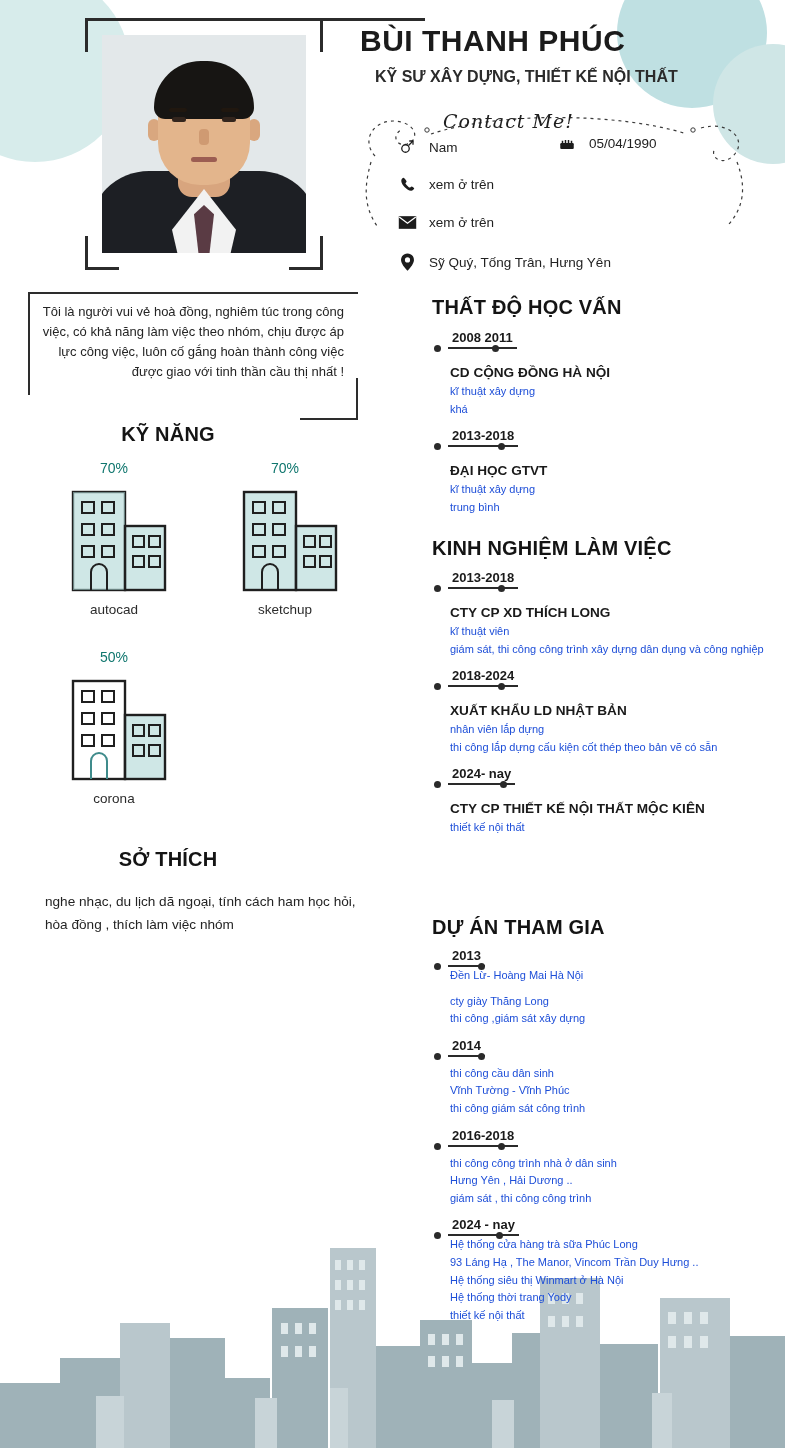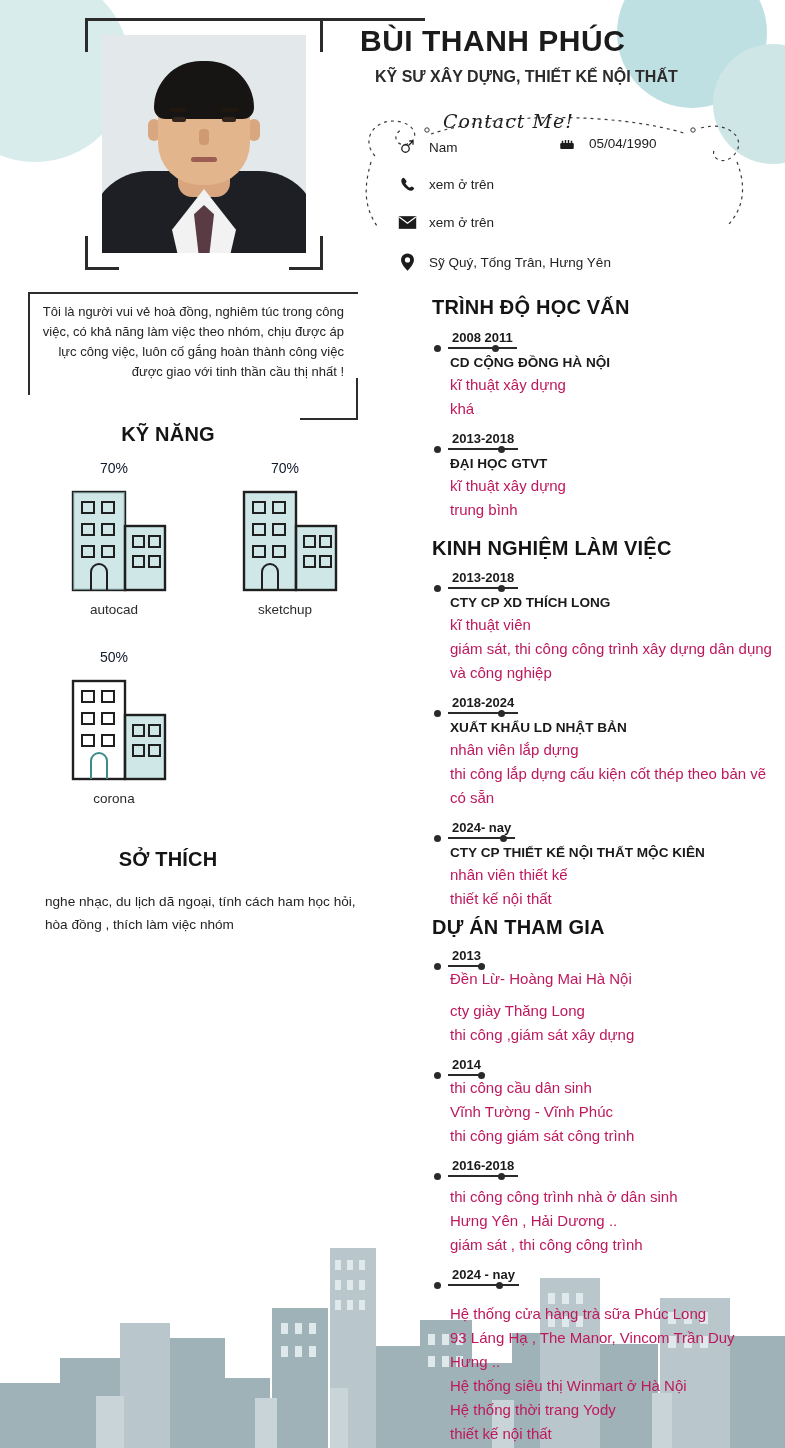--- a/index.html
+++ b/index.html
@@ -170,21 +170,21 @@
     position:absolute; font-size: 20px; font-weight: 800; color:#141414;
     letter-spacing:.2px; z-index:3;
   }
   .sec-head.center { text-align:center; }
 
   
   #skills { position:absolute; left:0; top:455px; width:400px; z-index:3; }
   .skill {
     position:absolute; width:132px; text-align:center;
   }
-  .skill .pct { font-size: 14px; color:#0f172a; margin-bottom: 4px; }
+  .skill .pct { font-size: 14px; color:#0f766e; margin-bottom: 4px; }
   .skill .lbl { font-size: 13.5px; color:#2b2b2b; margin-top: 6px; }
   .bldg { height: 116px; position:relative; margin: 0 auto; width: 118px; }
 
   
   #hobbies-text {
     position:absolute; left: 45px; top: 890px; width: 330px;
     font-size: 13.6px; line-height: 1.72; color:#242424; z-index:3;
   }
 
   
@@ -196,22 +196,22 @@
     border-bottom: 2px solid #2a2a2a;
     display:inline-block;
     margin-left: 2px;
   }
   .tl-dots { position:relative; height:0; }
   .dot {
     position:absolute; width:7px; height:7px; border-radius:50%;
     background:#2a2a2a; top:-4px;
   }
   .dot.left { left:-12px; }
-  .tl-org { font-size: 13.6px; font-weight:700; color:#1a1a1a; margin: 6px 0 3px 4px; }
-  .tl-line { font-size: 15px; color:#be185d; line-height:1.6; margin-left: 4px; }
+  .tl-org { font-size: 13.6px; font-weight:700; color:#1a1a1a; margin: 16px 0 3px 4px; }
+  .tl-line { font-size: 11px; color:#1d4ed8; line-height:1.6; margin-left: 4px; }
 
   
   #skyline { position:absolute; left:0; bottom:0; width:785px; height:300px; z-index:1; }
 </style>
 </head>
 <body>
 
 <div class="circle" id="circle-top-left"></div>
 <div class="circle" id="circle-top-right"></div>
 <div class="circle" id="circle-top-right-2"></div>
@@ -455,21 +455,21 @@
         </g>
       </svg>
     </div>
     <div class="lbl">corona</div>
   </div>
 </div>
 
 <div class="sec-head center" style="left:48px; top:848px; width:240px;">SỞ THÍCH</div>
 <div id="hobbies-text">nghe nhạc, du lịch dã ngoại, tính cách ham học hỏi, hòa đồng , thích làm việc nhóm</div>
 
-<div class="sec-head" style="left:432px; top:296px;">TRÌNH ĐỘ HỌC VẤN</div>
+<div class="sec-head" style="left:432px; top:296px;">THẤT ĐỘ HỌC VẤN</div>
 <div class="tl" style="top:328px;">
   <div class="tl-item">
     <div class="tl-year">2008 2011</div>
     <div class="tl-dots">
         <span class="dot left"></span>
         <span class="dot" style="left:46px;"></span>
       </div>
     <div class="tl-org">CD CỘNG ĐỒNG HÀ NỘI</div>
     <div class="tl-line">kĩ thuật xây dựng</div>
     <div class="tl-line">khá</div>
@@ -508,21 +508,20 @@
     <div class="tl-line">nhân viên lắp dựng</div>
     <div class="tl-line">thi công lắp dựng cấu kiện cốt thép theo bản vẽ có sẵn</div>
   </div>
   <div class="tl-item" style="margin-top:8px;">
     <div class="tl-year">2024- nay</div>
     <div class="tl-dots">
         <span class="dot left"></span>
         <span class="dot" style="left:54px;"></span>
       </div>
     <div class="tl-org">CTY CP THIẾT KẾ NỘI THẤT MỘC KIÊN</div>
-    <div class="tl-line">nhân viên thiết kế</div>
     <div class="tl-line">thiết kế nội thất</div>
   </div>
 </div>
 
 <div class="sec-head" style="left:432px; top:916px;">DỰ ÁN THAM GIA</div>
 <div class="tl" style="top:946px;">
   <div class="tl-item">
     <div class="tl-year">2013</div>
     <div class="tl-dots">
         <span class="dot left"></span>
@@ -531,39 +530,39 @@
     <div class="tl-line">Đền Lừ- Hoàng Mai Hà Nội</div>
     <div class="tl-line" style="margin-top:8px;">cty giày Thăng Long</div>
     <div class="tl-line">thi công ,giám sát xây dựng</div>
   </div>
   <div class="tl-item" style="margin-top:8px;">
     <div class="tl-year">2014</div>
     <div class="tl-dots">
         <span class="dot left"></span>
         <span class="dot" style="left:32px;"></span>
       </div>
-    <div class="tl-line" style="">thi công cầu dân sinh</div>
+    <div class="tl-line" style="margin-top:8px;">thi công cầu dân sinh</div>
     <div class="tl-line">Vĩnh Tường - Vĩnh Phúc</div>
     <div class="tl-line">thi công giám sát công trình</div>
   </div>
   <div class="tl-item" style="margin-top:8px;">
     <div class="tl-year">2016-2018</div>
     <div class="tl-dots">
         <span class="dot left"></span>
         <span class="dot" style="left:52px;"></span>
       </div>
     <div class="tl-line" style="margin-top:8px;">thi công công trình nhà ở dân sinh</div>
     <div class="tl-line">Hưng Yên , Hải Dương ..</div>
     <div class="tl-line">giám sát , thi công công trình</div>
   </div>
   <div class="tl-item" style="margin-top:8px;">
     <div class="tl-year">2024 - nay</div>
     <div class="tl-dots">
         <span class="dot left"></span>
         <span class="dot" style="left:50px;"></span>
       </div>
-    <div class="tl-line" style="margin-top:16px;"> Hệ thống cửa hàng trà sữa Phúc Long</div>
+    <div class="tl-line" style="margin-top:0;"> Hệ thống cửa hàng trà sữa Phúc Long</div>
     <div class="tl-line">93 Láng Hạ , The Manor, Vincom Trần Duy Hưng ..</div>
     <div class="tl-line">Hệ thống siêu thị Winmart ở Hà Nội</div>
     <div class="tl-line">Hệ thống thời trang Yody</div>
     <div class="tl-line">thiết kế nội thất</div>
   </div>
 </div>
 
 </body></html>

